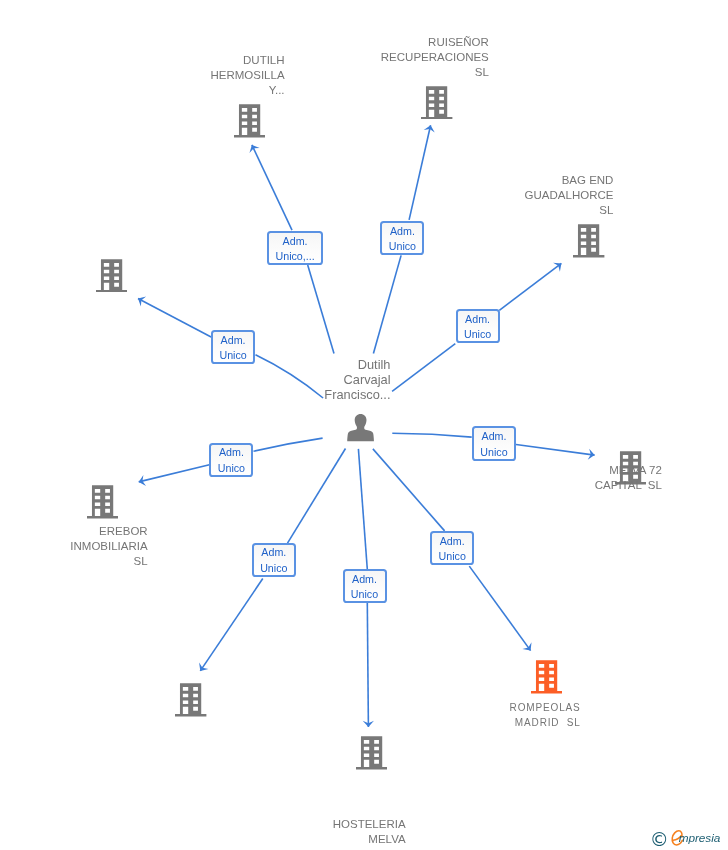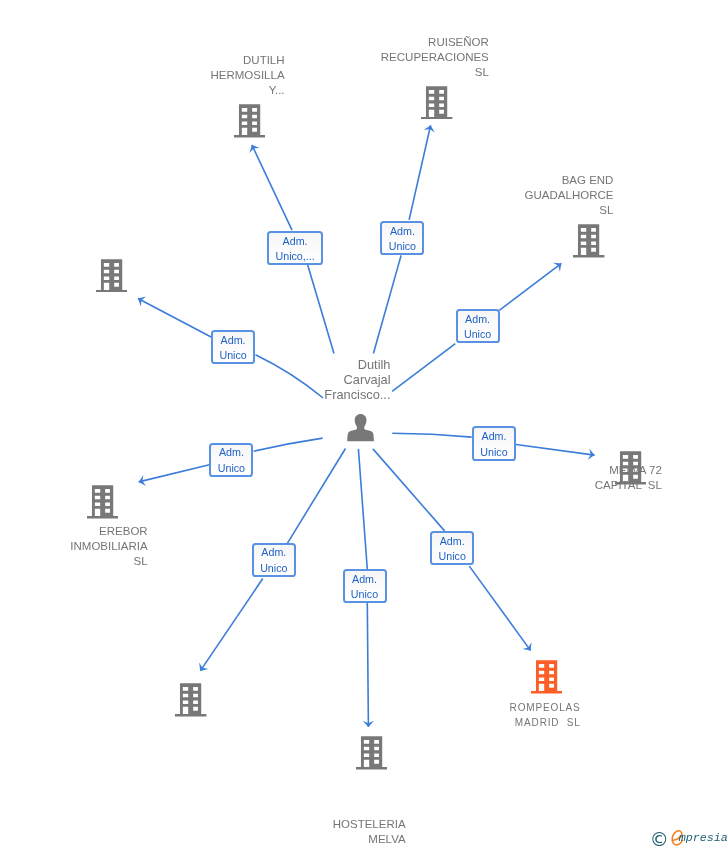--- a/index.html
+++ b/index.html
@@ -19,21 +19,21 @@
               border-radius:3.6px;color:#1f61c8;font-size:10.7px;
               background:linear-gradient(to bottom,#f6f6f6 0%,#fcfcfc 60%,#ffffff 100%);
               line-height:15.4px;text-align:center;display:flex;flex-direction:column;
               justify-content:center;align-items:center;padding-top:2.2px;}
   .edge-label span{display:block;white-space:pre;}
   .wm{position:absolute;left:650px;top:828px;white-space:nowrap;}
   .wm-c{color:#1d5e72;font-size:19px;font-family:"DejaVu Sans",sans-serif;
         position:absolute;left:-0.2px;top:2.0px;line-height:1;}
   .wm-e{position:absolute;left:21.3px;top:1.8px;overflow:visible;}
   .wm-r{color:#1d5e72;font-size:11.8px;font-style:italic;
-        font-family:Liberation Mono, monospace;position:absolute;left:28.7px;top:5.4px;
+        font-family:Liberation Sans, sans-serif;position:absolute;left:28.7px;top:5.4px;
         line-height:1;letter-spacing:-0.05px;text-align:center;}
 </style>
 </head>
 <body>
 
 <div id="stage">
 <svg class="edges" viewBox="0 0 728 850">
   <g>
     <path d="M334.00,353.50 L307.70,265.10" fill="none" stroke="#3b7dd8" stroke-width="1.6"></path>
     <path d="M292.00,230.10 L251.90,144.90" fill="none" stroke="#3b7dd8" stroke-width="1.6"></path>

